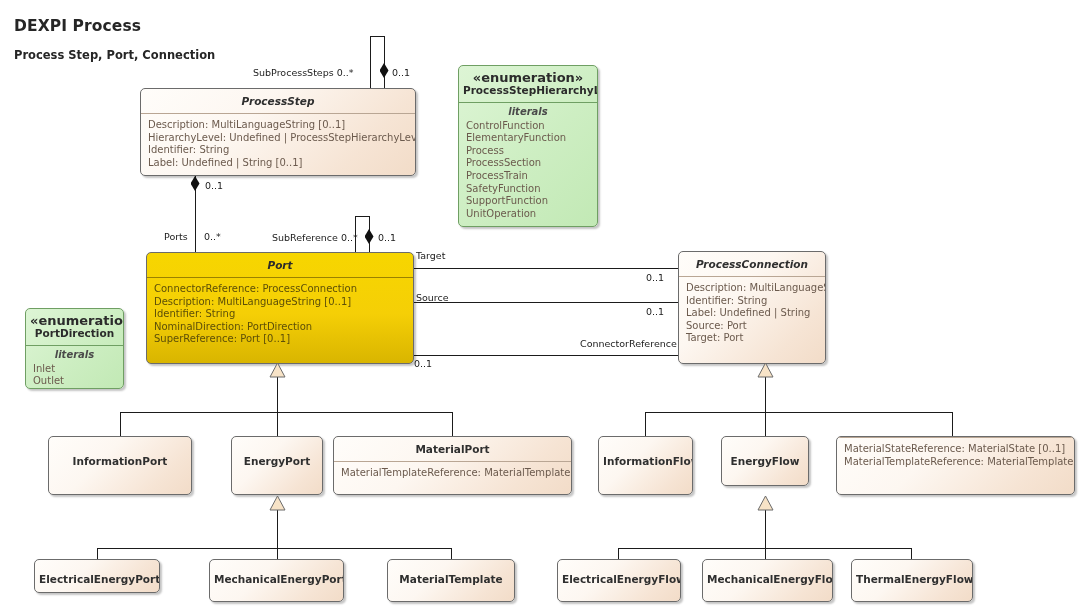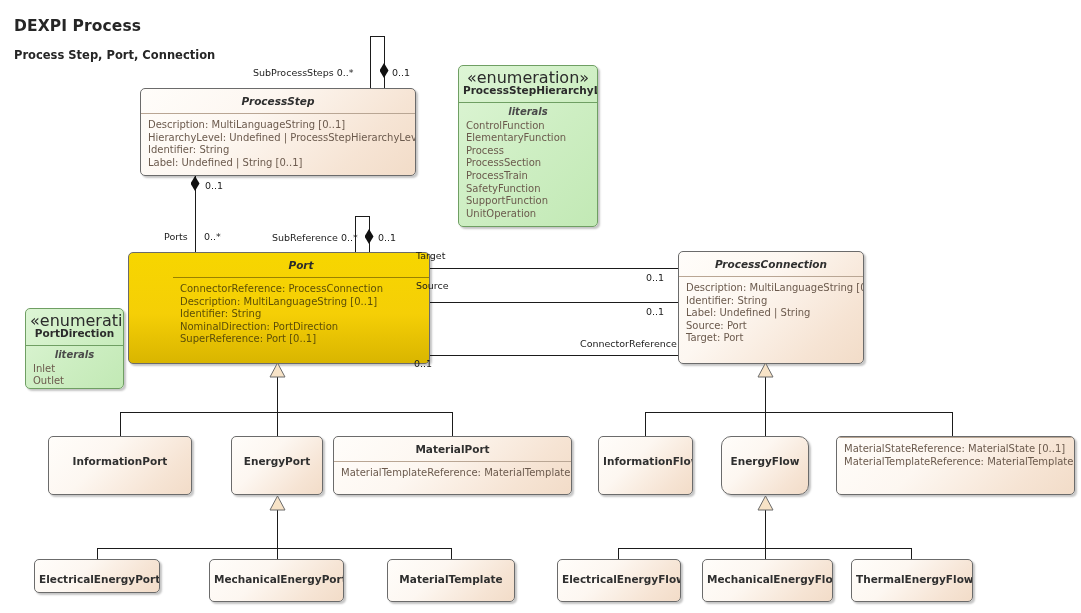--- a/index.html
+++ b/index.html
@@ -50,21 +50,21 @@
 
   
   .enum{
     background:linear-gradient(135deg,#ddf5d5 0%,#cdeec2 55%,#c2e9b5 100%);
     border:1px solid #6f9f63;
   }
   .enum .hdr{
     color:#2b2b2b;font-weight:bold;font-size:10.5px;
     padding:5px 4px 5px;line-height:13px;
   }
-  .enum .hdr .stereo{display:block;font-weight:normal;font-size:16px;}
+  .enum .hdr .stereo{display:block;font-weight:bold;font-size:13px;}
   .enum .sep{background:#6f9f63;}
   .enum .body{color:#6b5a4d;padding:3px 7px 4px 7px;}
   .enum .literals{
     text-align:center;font-style:italic;font-weight:bold;
     color:#4a4a4a;font-size:10px;margin-bottom:1px;
   }
 
   
   .hl{
     background:linear-gradient(180deg,#f7d600 0%,#f5cf06 55%,#d9b500 100%);
@@ -119,21 +119,21 @@
   <div class="ln v" style="left:369px;top:216px;height:36px;"></div>
   <div class="diamond" style="left:364.5px;top:229px;"></div>
   <div class="lbl" style="left:272px;top:232px;">SubReference 0..*</div>
   <div class="lbl" style="left:378px;top:232px;">0..1</div>
 
   <div class="ln h" style="left:412px;top:268px;width:266px;"></div>
   <div class="lbl" style="left:416px;top:250px;">Target</div>
   <div class="lbl" style="left:646px;top:272px;">0..1</div>
 
   <div class="ln h" style="left:412px;top:302px;width:266px;"></div>
-  <div class="lbl" style="left:416px;top:280px;">Source</div>
+  <div class="lbl" style="left:416px;top:292px;">Source</div>
   <div class="lbl" style="left:646px;top:306px;">0..1</div>
 
   <div class="ln h" style="left:412px;top:355px;width:266px;"></div>
   <div class="lbl" style="left:580px;top:338px;">ConnectorReference</div>
   <div class="lbl" style="left:414px;top:358px;">0..1</div>
 
   <div class="tri-wrap" style="left:269px;top:363px;">
     <svg width="17" height="15" viewBox="0 0 17 15">
         <polygon points="8.5,0 16,14 1,14" fill="#f7e3c7" stroke="#6b6b6b" stroke-width="1"></polygon>
       </svg>
@@ -200,21 +200,21 @@
       <div>ElementaryFunction</div>
       <div>Process</div>
       <div>ProcessSection</div>
       <div>ProcessTrain</div>
       <div>SafetyFunction</div>
       <div>SupportFunction</div>
       <div>UnitOperation</div>
     </div>
   </div>
 
-  <div class="node hl" style="left:128px;top:252px;width:302px;height:112px;padding-left:44px;">
+  <div class="node hl" style="left:146px;top:252px;width:268px;height:112px;">
     <div class="hdr abstract">Port</div>
     <div class="sep"></div>
     <div class="body">
       <div>ConnectorReference: ProcessConnection</div>
       <div>Description: MultiLanguageString [0..1]</div>
       <div>Identifier: String</div>
       <div>NominalDirection: PortDirection</div>
       <div>SuperReference: Port [0..1]</div>
     </div>
   </div>
@@ -225,21 +225,21 @@
       <span>PortDirection</span>
     </div>
     <div class="sep"></div>
     <div class="body">
       <div class="literals">literals</div>
       <div>Inlet</div>
       <div>Outlet</div>
     </div>
   </div>
 
-  <div class="node cls" style="left:678px;top:251px;width:186px;height:113px;">
+  <div class="node cls" style="left:678px;top:251px;width:148px;height:113px;">
     <div class="hdr abstract">ProcessConnection</div>
     <div class="sep"></div>
     <div class="body">
       <div>Description: MultiLanguageString [0..1]</div>
       <div>Identifier: String</div>
       <div>Label: Undefined | String</div>
       <div>Source: Port</div>
       <div>Target: Port</div>
     </div>
   </div>
@@ -257,21 +257,21 @@
     <div class="sep"></div>
     <div class="body">
       <div>MaterialTemplateReference: MaterialTemplate [0..1]</div>
     </div>
   </div>
 
   <div class="node cls simple" style="left:598px;top:436px;width:95px;height:59px;">
     <div class="hdr">InformationFlow</div>
   </div>
 
-  <div class="node cls simple" style="left:721px;top:436px;width:88px;height:59px;border-radius:10px;">
+  <div class="node cls simple" style="left:721px;top:436px;width:88px;height:50px;">
     <div class="hdr">EnergyFlow</div>
   </div>
 
   <div class="node cls" style="left:836px;top:436px;width:239px;height:59px;">
     <div class="sep"></div>
     <div class="body">
       <div>MaterialStateReference: MaterialState [0..1]</div>
       <div>MaterialTemplateReference: MaterialTemplate [0..1]</div>
     </div>
   </div>

